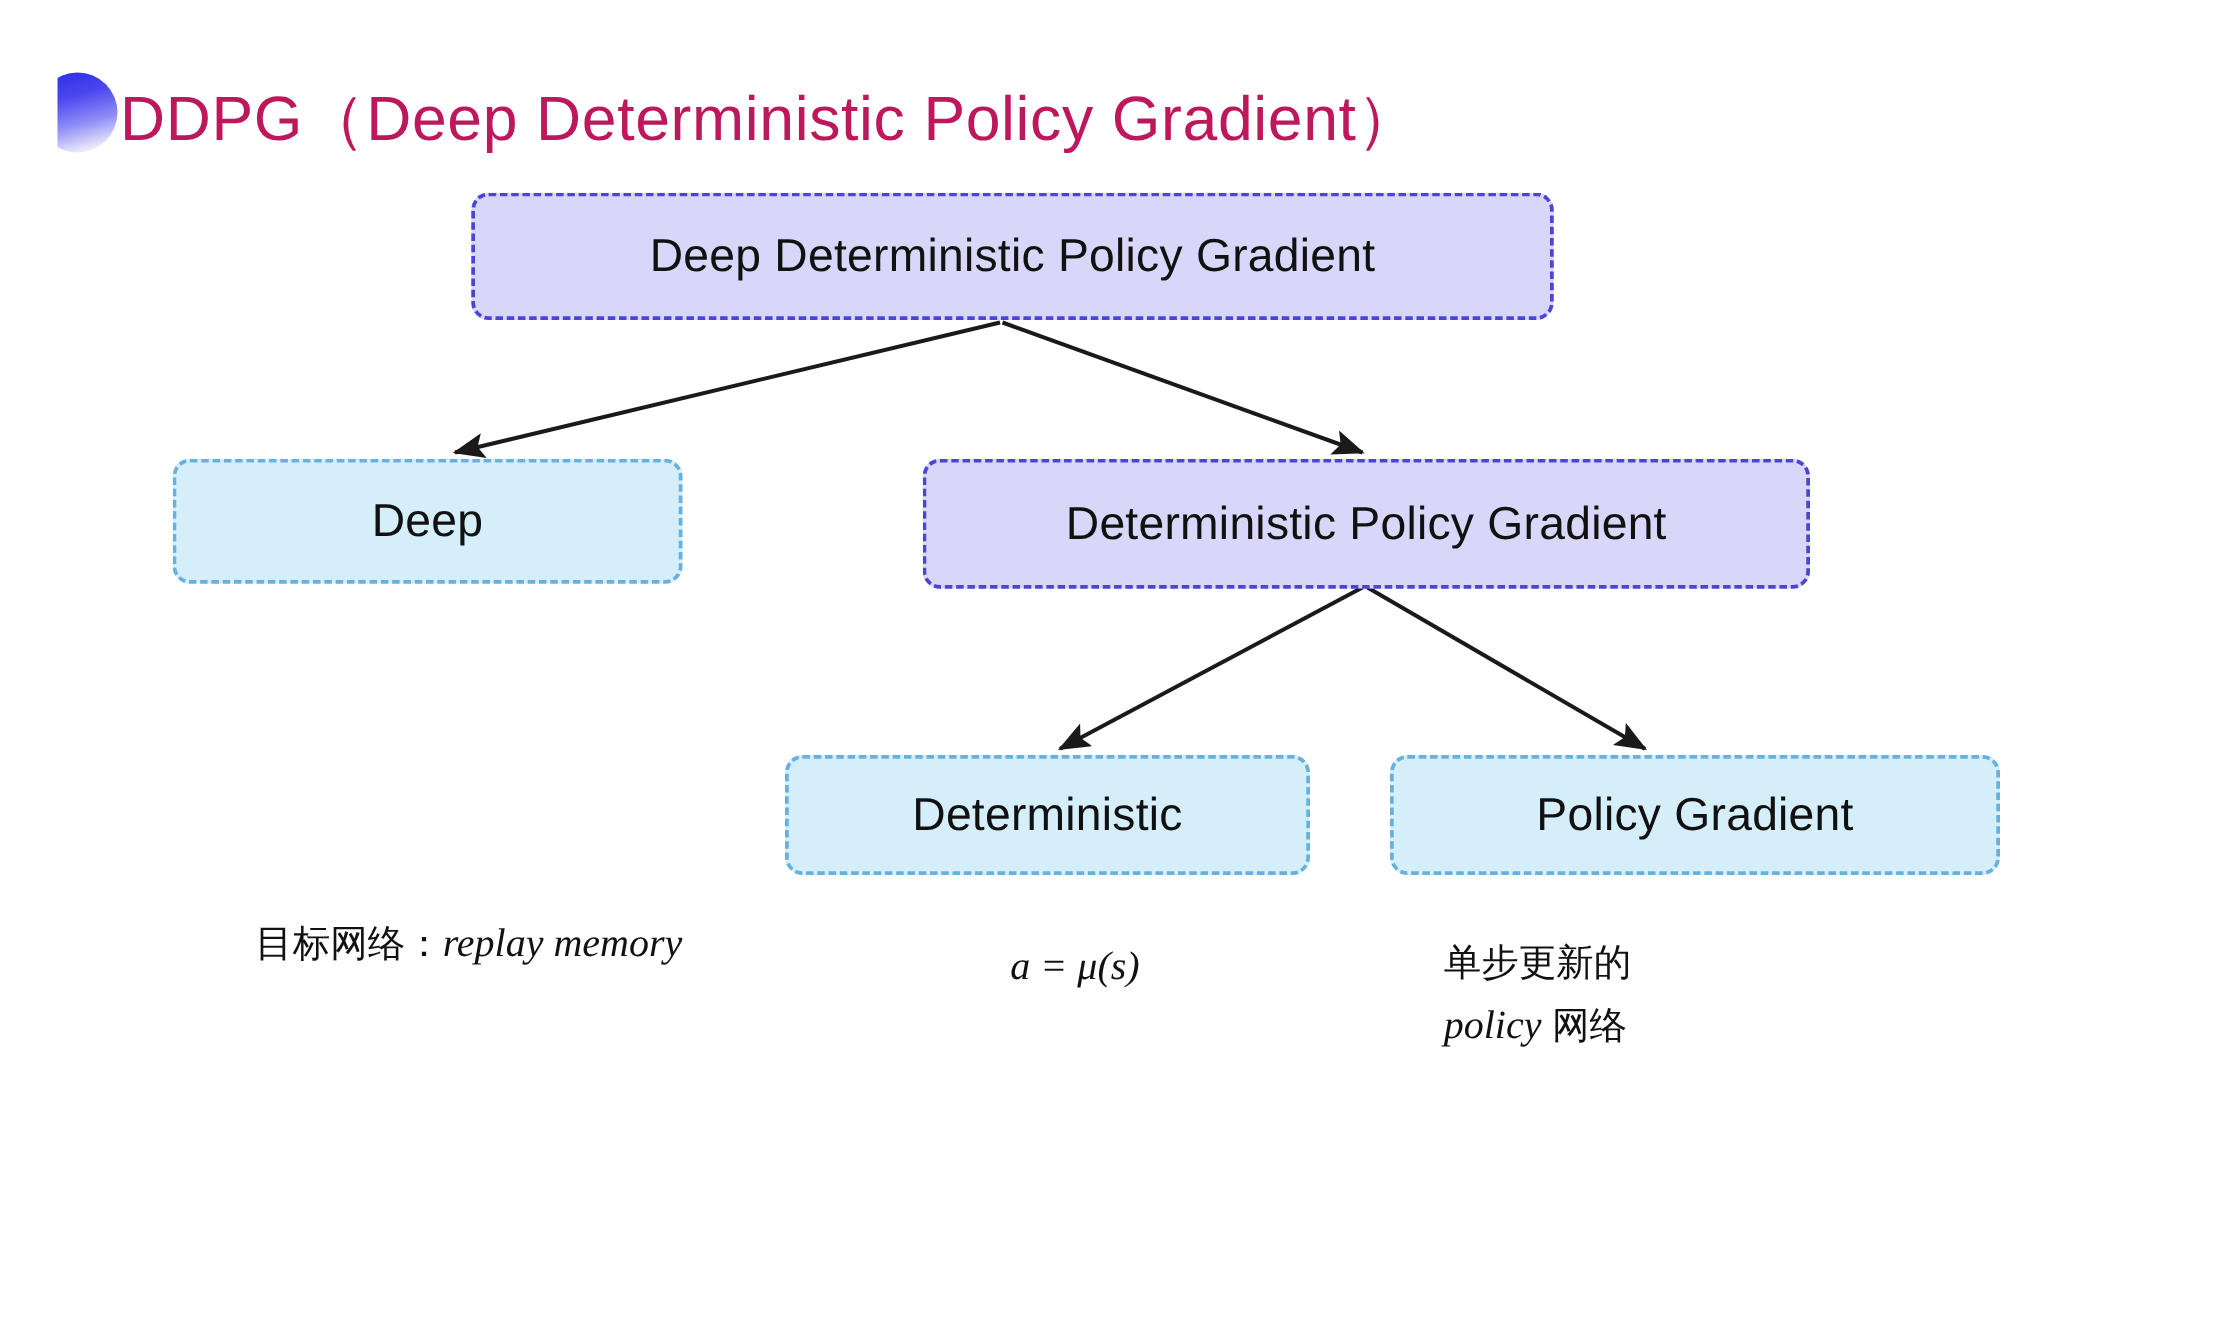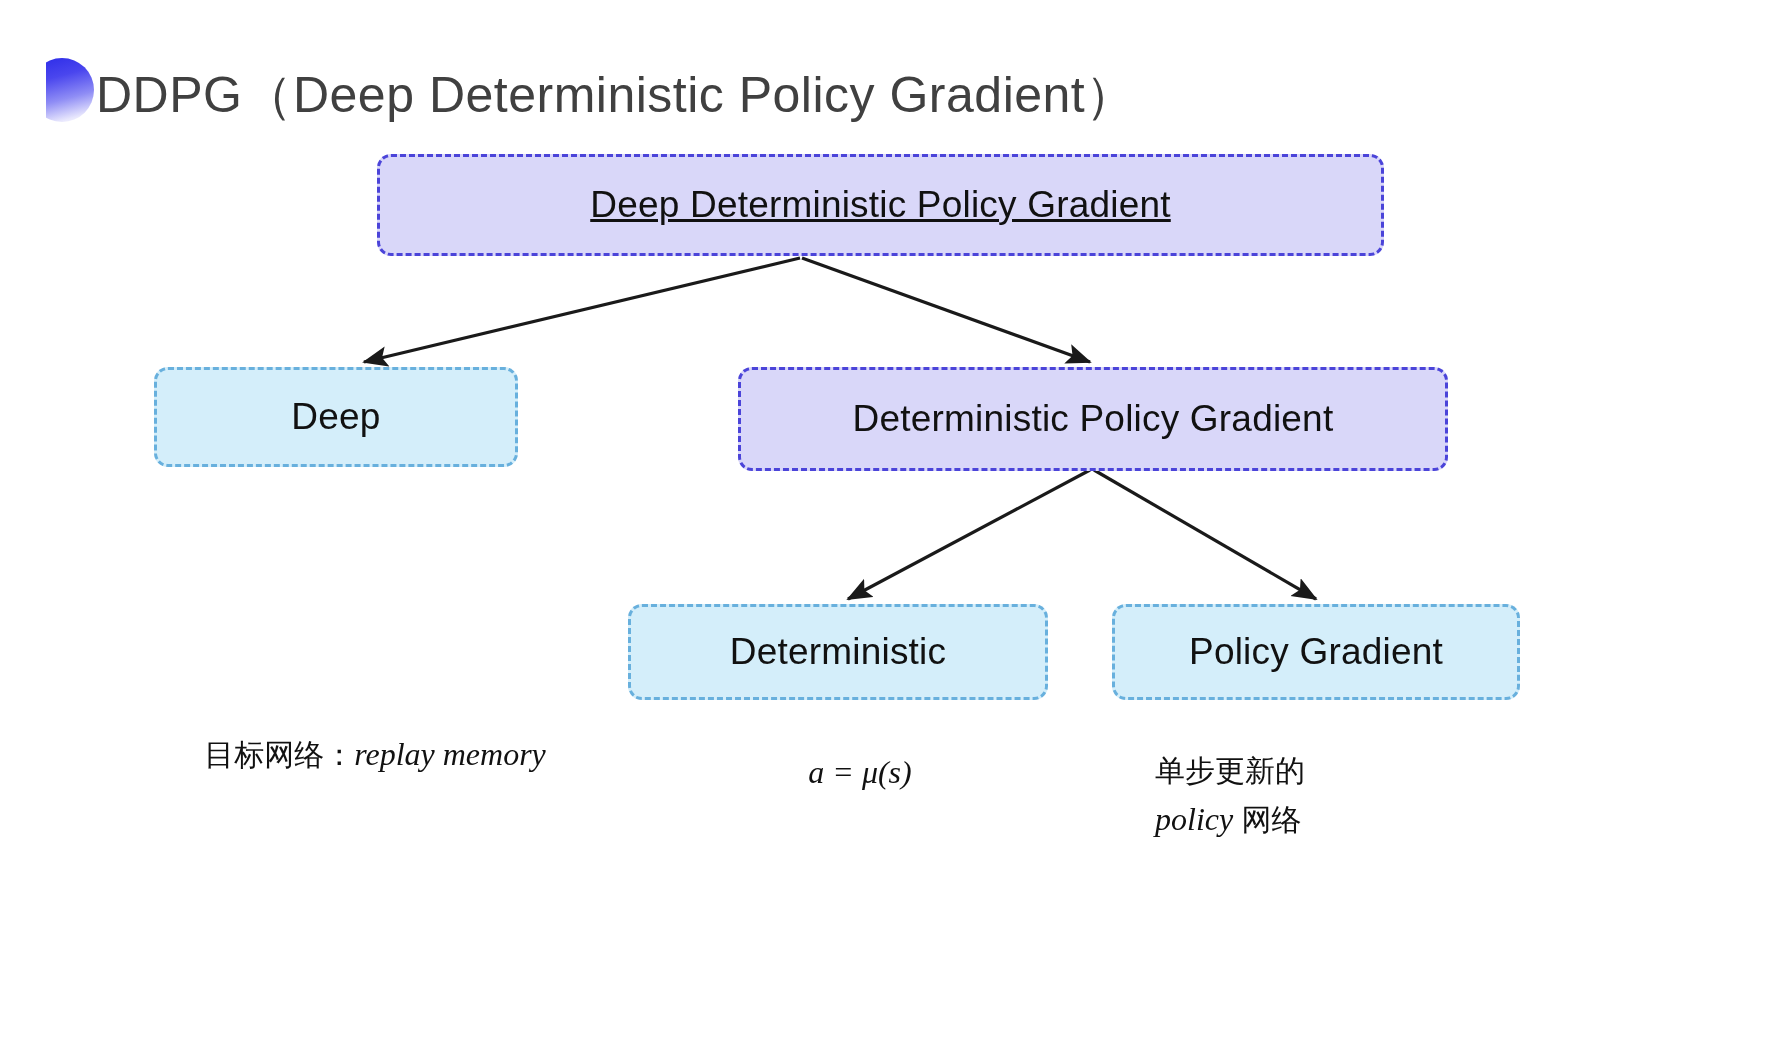--- a/index.html
+++ b/index.html
@@ -37,21 +37,21 @@
     width: 46px;
     height: 110px;
     background: #ffffff;
   }
   #page-title {
     position: absolute;
     left: 96px;
     top: 62px;
     font-size: 50px;
     font-weight: 400;
-    color: #404040;
+    color: #be185d;
     letter-spacing: 0.5px;
     white-space: nowrap;
     font-family: "Liberation Sans", "DejaVu Sans", sans-serif;
   }
 
   
   .node {
     position: absolute;
     box-sizing: border-box;
     display: flex;
@@ -72,25 +72,25 @@
     background: #d4eefa;
     border-color: #68b0dd;
   }
   .node-label {
     font-size: 37px;
     font-weight: 400;
     line-height: 1.1;
     letter-spacing: 0.2px;
   }
 
-  #node-root      { left: 377px;  top: 154px; width: 1007px; height: 102px; text-decoration: underline; }
-  #node-deep      { left: 154px;  top: 367px; width: 364px; height: 100px; text-align: right; }
+  #node-root      { left: 377px;  top: 154px; width: 866px; height: 102px; }
+  #node-deep      { left: 138px;  top: 367px; width: 408px; height: 100px; text-align: right; }
   #node-dpg       { left: 738px;  top: 367px; width: 710px; height: 104px; }
   #node-det       { left: 628px;  top: 604px; width: 420px; height: 96px; }
-  #node-pg        { left: 1112px; top: 604px; width: 408px; height: 96px; }
+  #node-pg        { left: 1112px; top: 604px; width: 488px; height: 96px; }
 
   
   #arrow-layer {
     position: absolute;
     left: 0;
     top: 0;
     width: 1778px;
     height: 1056px;
     pointer-events: none;
   }

